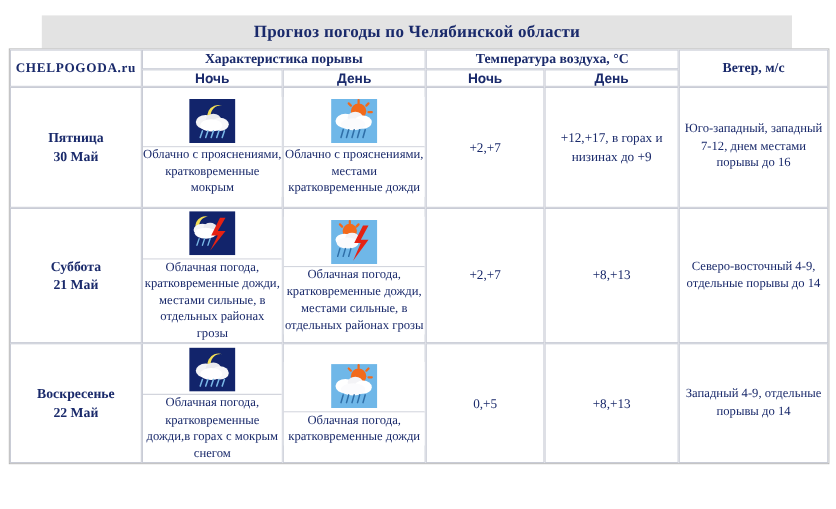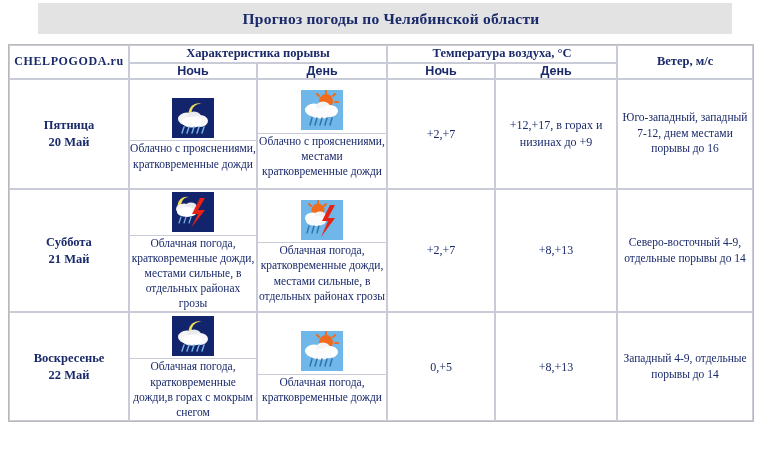--- a/index.html
+++ b/index.html
@@ -12,28 +12,27 @@
   }
   body {
     font-family: "Liberation Serif", "DejaVu Serif", serif;
     color: #1f2b6c;
   }
 
   
   .title-banner {
     position: absolute;
     left: 38px;
-    top: 3px;
+    top: 14px;
     width: 682px;
     height: 31px;
     background: #e3e3e3;
     display: flex;
     align-items: center;
     justify-content: center;
-    padding-left: 12px;
   }
   .title-text {
     font-family: "Liberation Serif", "DejaVu Serif", serif;
     font-size: 15.5px;
     font-weight: bold;
     color: #1a2a6b;
     letter-spacing: 0.2px;
     white-space: nowrap;
   }
 
@@ -173,21 +172,21 @@
       <td class="hdr-sub">День</td>
       <td class="hdr-sub">Ночь</td>
       <td class="hdr-sub">День</td>
     </tr>
   </thead>
   <tbody>
 
     <tr style="height:110px">
       <td class="daycell">
         <div>Пятница</div>
-        <div>20 Май</div>
+        <div>30 Май</div>
       </td>
       <td>
         <table class="wx-sub">
           <tbody>
               <tr>
                 <td class="icon-row-cell">
             <span class="wx-icon">
               <svg width="42" height="40" viewBox="0 0 42 40">
                 <rect x="0" y="0" width="42" height="40" fill="#12246b"></rect>
                 <path d="M30 6 a10 10 0 1 0 4 16 a9 9 0 1 1 -4 -16 z" fill="#f2dd55"></path>
@@ -200,21 +199,21 @@
                   <line x1="17" y1="29" x2="15" y2="35"></line>
                   <line x1="22" y1="29" x2="20" y2="35"></line>
                   <line x1="27" y1="29" x2="25" y2="35"></line>
                   <line x1="32" y1="29" x2="30" y2="35"></line>
                 </g>
               </svg>
             </span>
           </td>
               </tr>
           <tr>
-                <td class="desc-cell">Облачно с прояснениями, кратковременные дожди</td>
+                <td class="desc-cell">Облачно с прояснениями, кратковременные мокрым</td>
               </tr>
         </tbody>
           </table>
       </td>
       <td>
         <table class="wx-sub">
           <tbody>
               <tr>
                 <td class="icon-row-cell">
             <span class="wx-icon">

